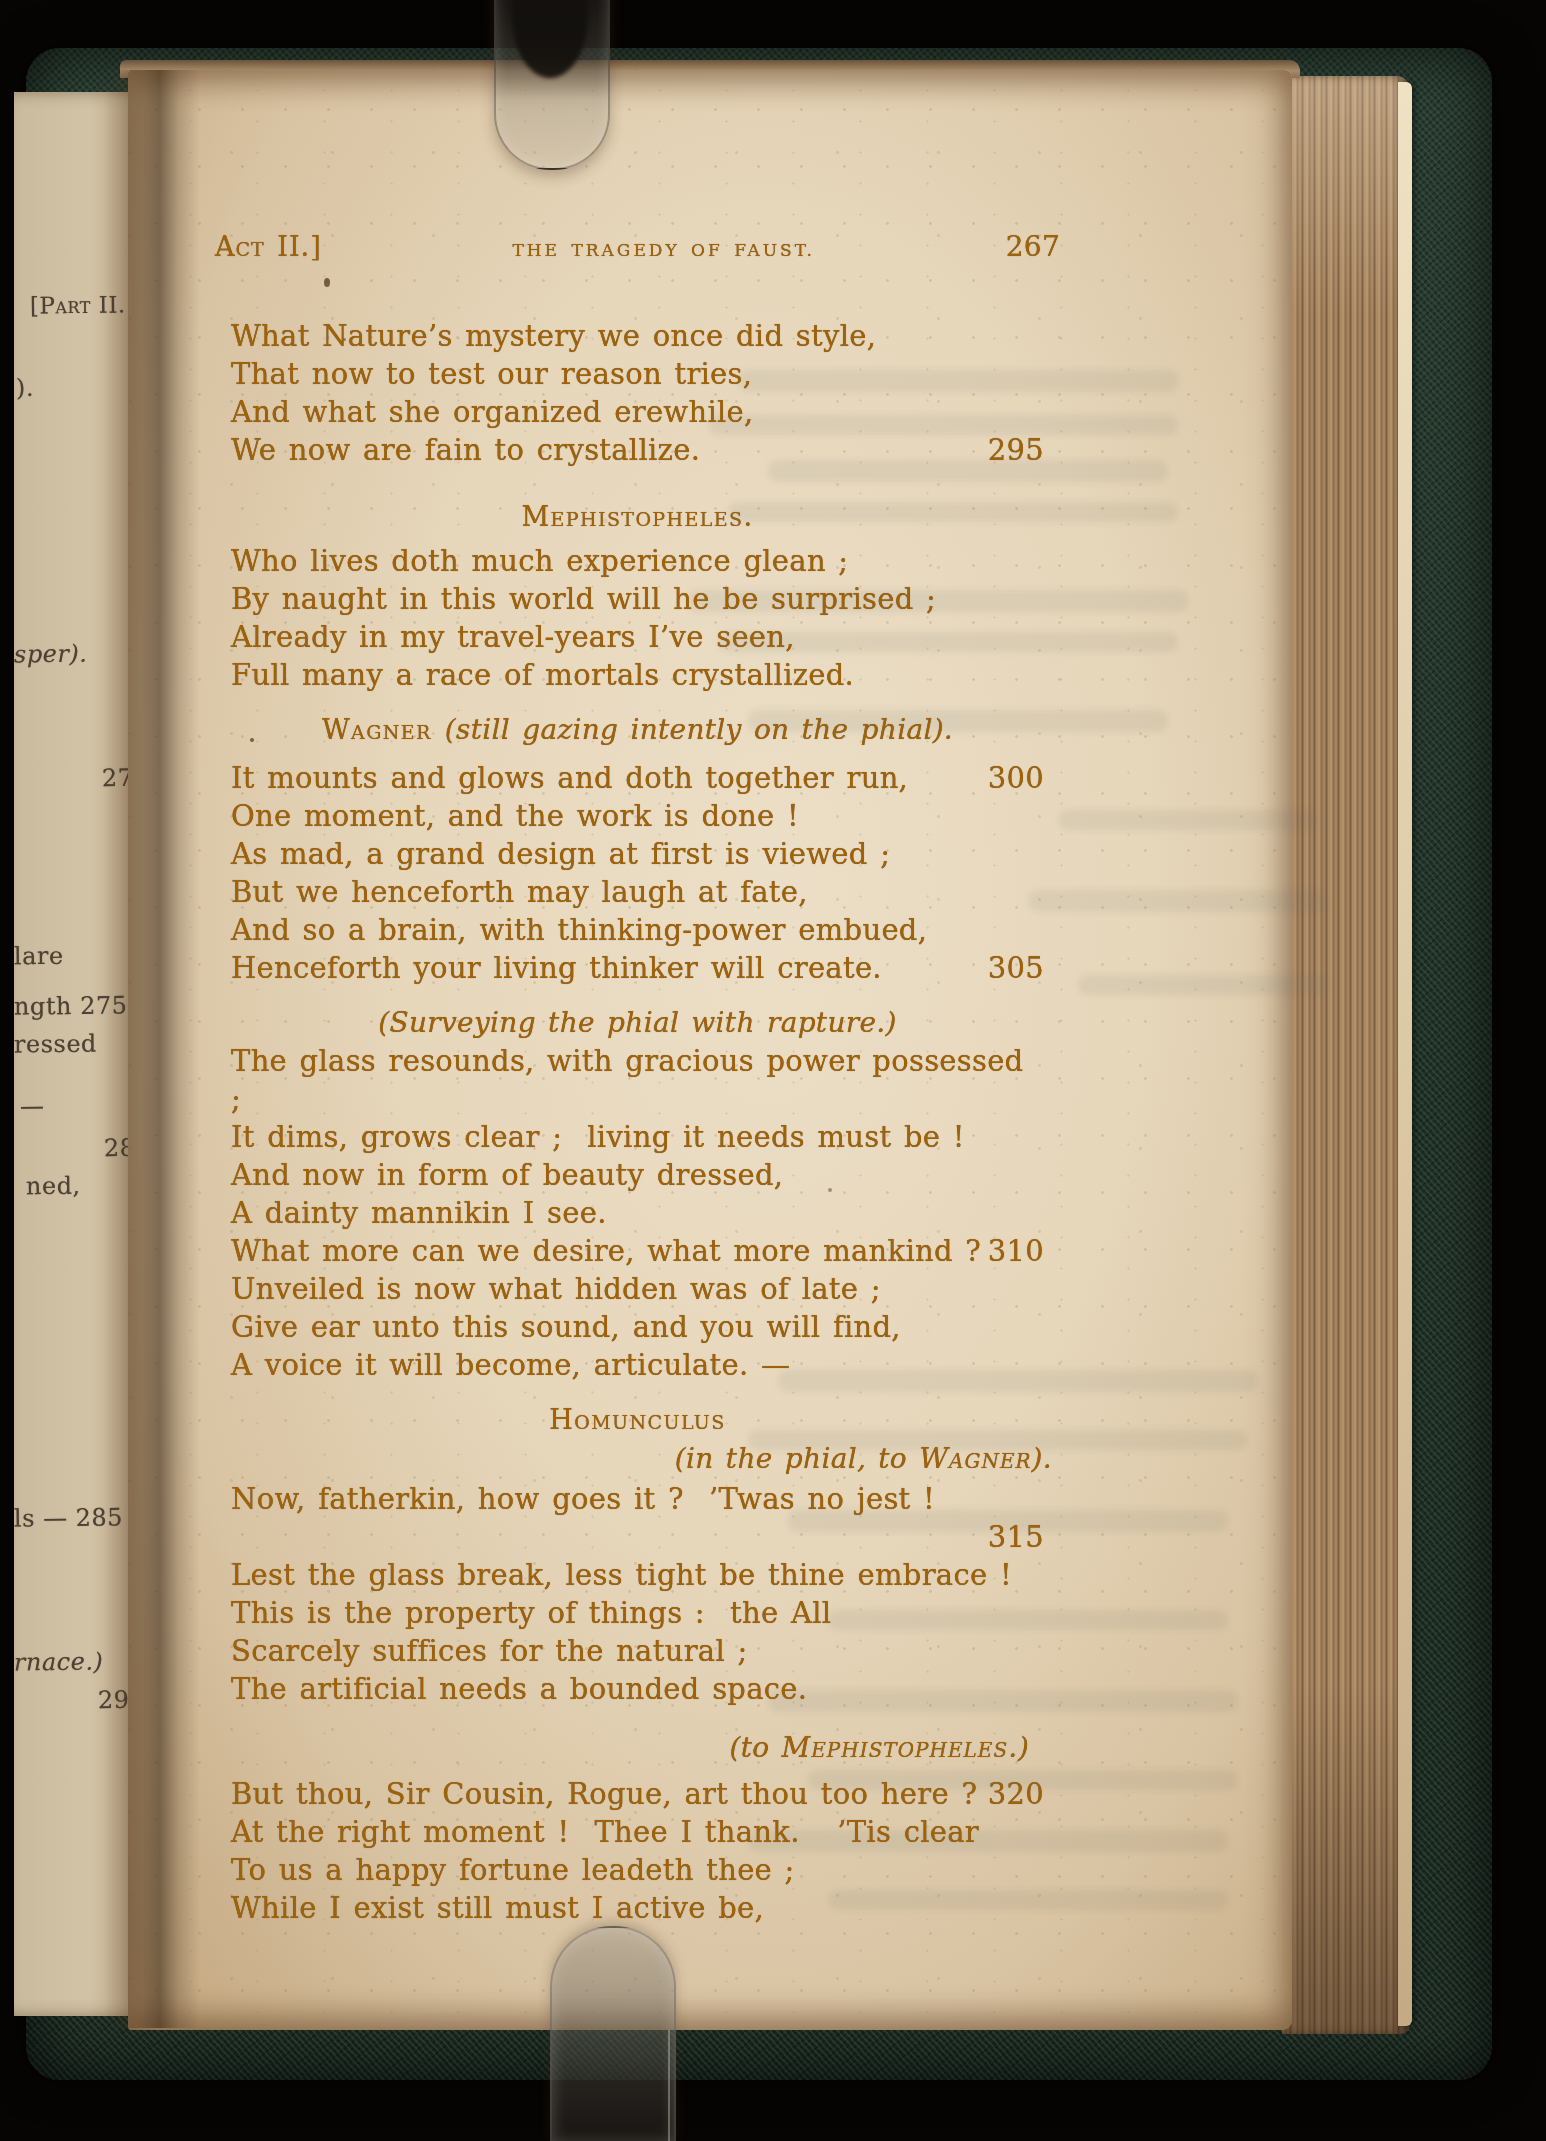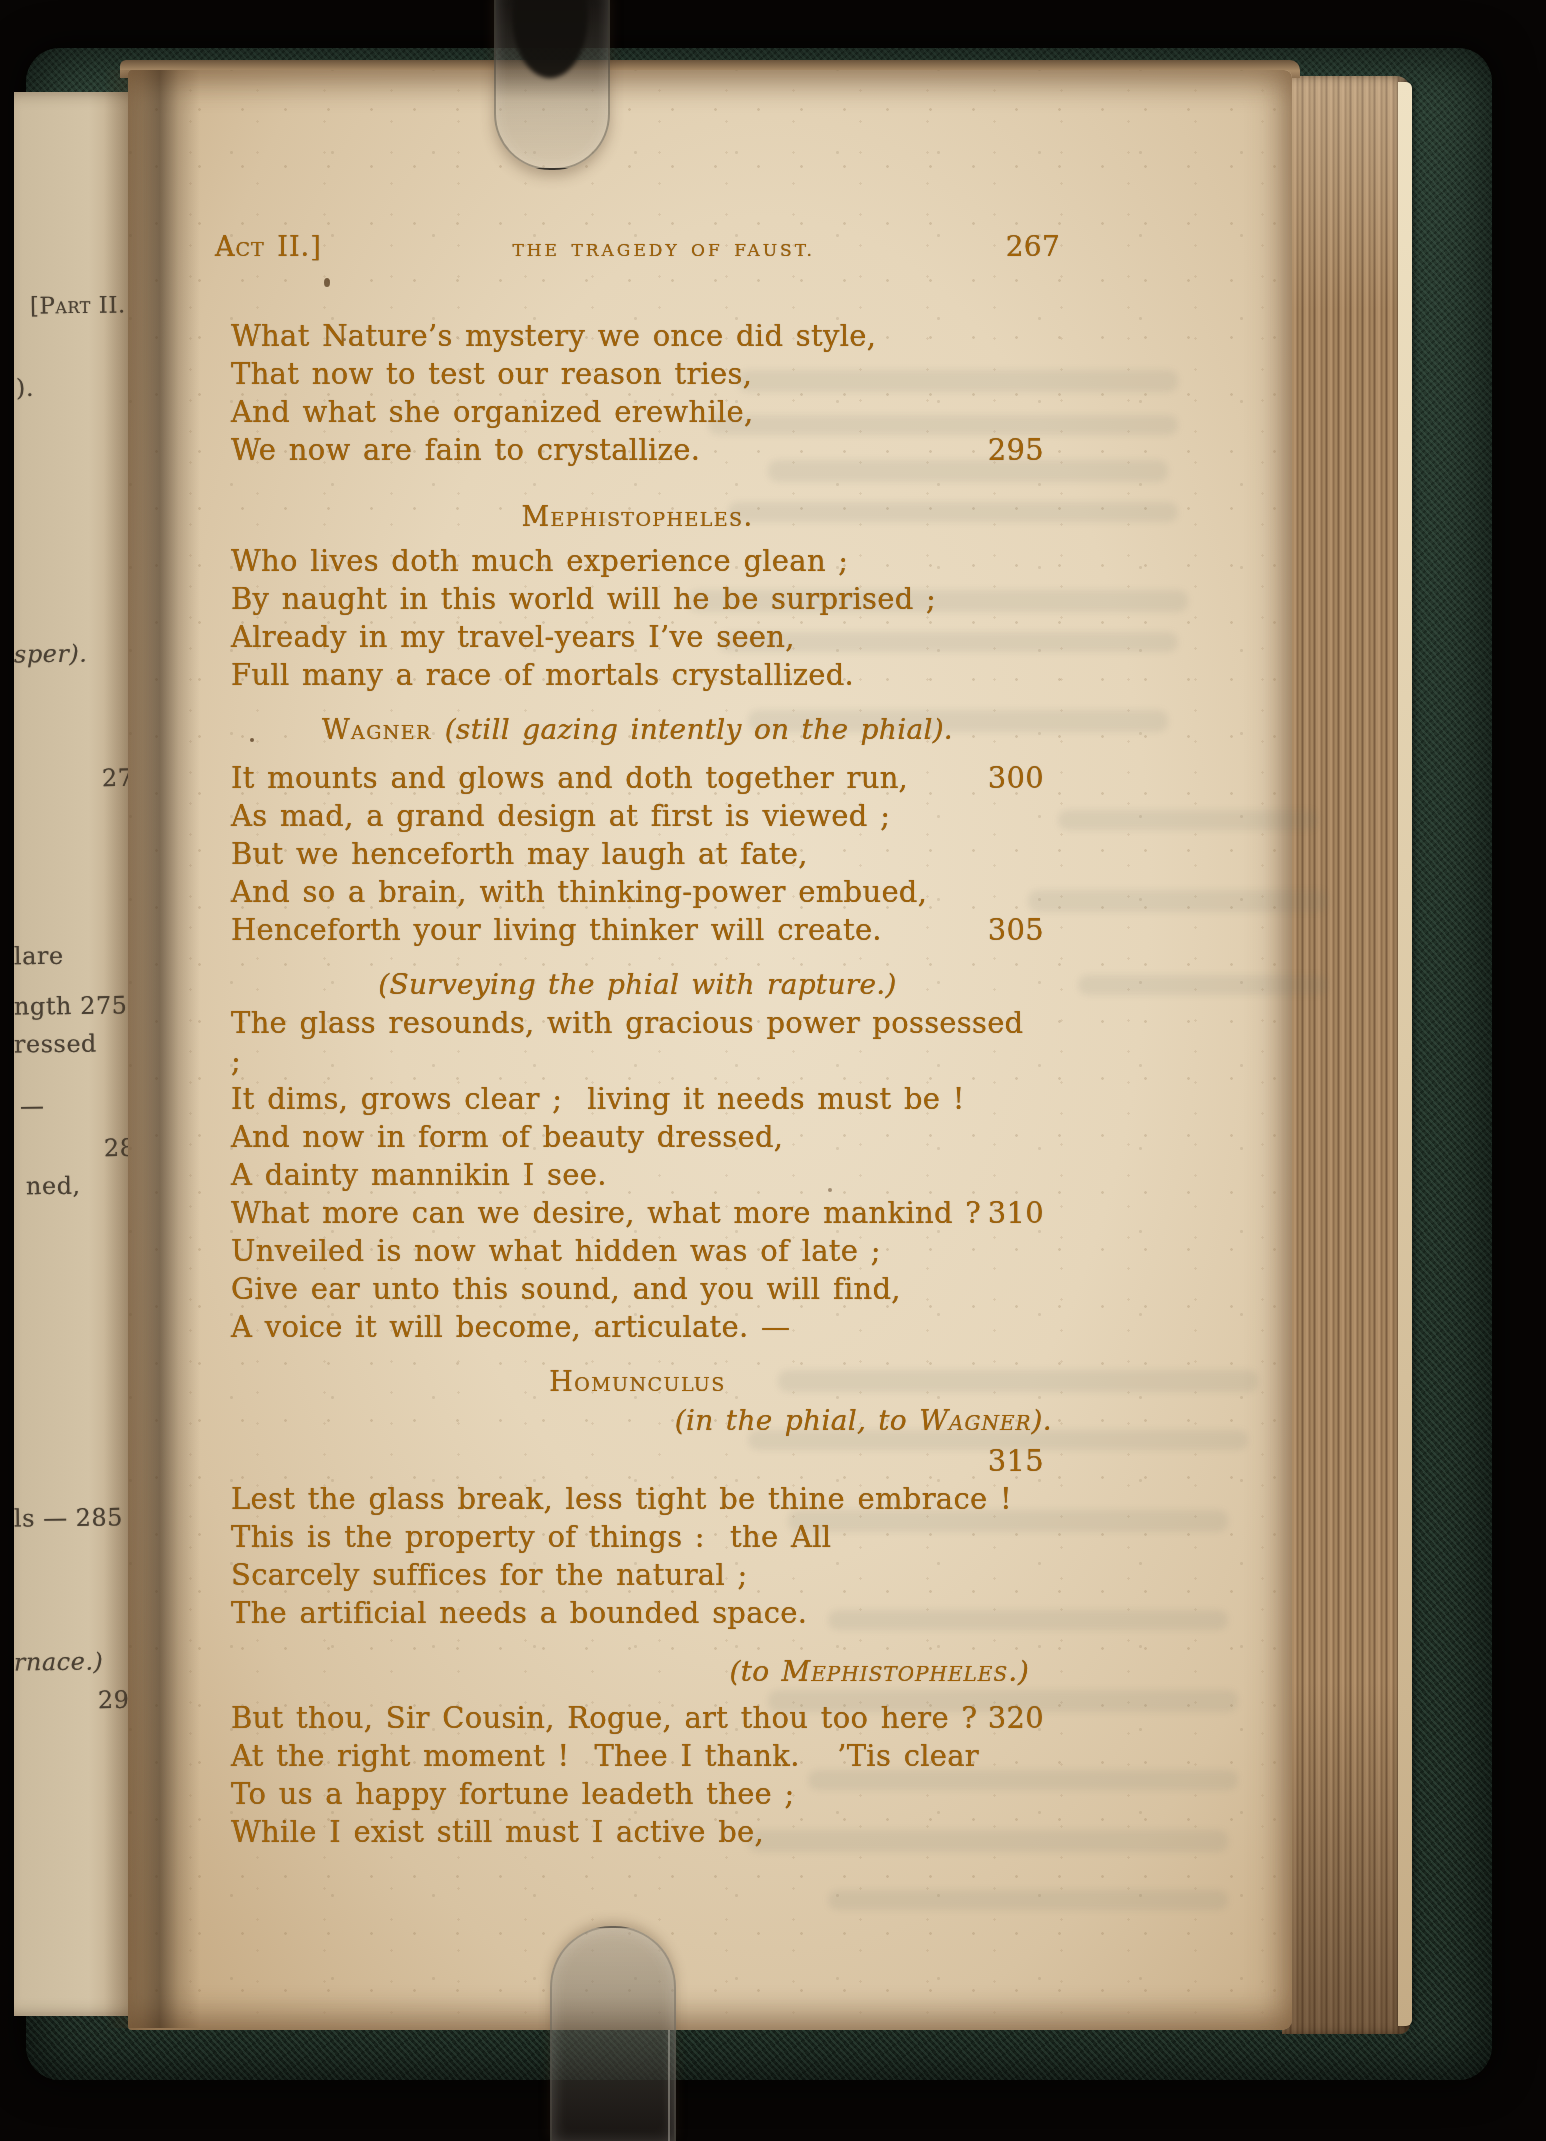--- a/index.html
+++ b/index.html
@@ -225,20 +225,23 @@
         <span>Full many a race of mortals crystallized.</span>
       </div>
     </div>
     <div class="hblock align-center" style="margin-top: 16px;"><span class="seg-sc">Wagner </span><span class="seg-i">(still gazing intently on the phial).</span></div>
     <div class="stanza" style="margin-top: 10px;">
       <div class="line">
         <span>It mounts and glows and doth together run,</span>
         <span class="lnum">300</span>
       </div>
       <div class="line">
+        <span>One moment, and the work is done !</span>
+      </div>
+      <div class="line">
         <span>As mad, a grand design at first is viewed ;</span>
       </div>
       <div class="line">
         <span>But we henceforth may laugh at fate,</span>
       </div>
       <div class="line">
         <span>And so a brain, with thinking-power embued,</span>
       </div>
       <div class="line">
         <span>Henceforth your living thinker will create.</span>
@@ -269,20 +272,23 @@
       <div class="line">
         <span>Give ear unto this sound, and you will find,</span>
       </div>
       <div class="line">
         <span>A voice it will become, articulate. —</span>
       </div>
     </div>
     <div class="hblock align-center" style="margin-top: 16px;"><span class="seg-sc">Homunculus</span></div>
     <div class="hblock align-right" style="margin-top: 0px;"><span class="seg-i">(in the phial, to </span><span class="seg-isc">Wagner</span><span class="seg-i">).</span></div>
     <div class="stanza" style="margin-top: 2px;">
+      <div class="line">
+        <span>Now, fatherkin, how goes it ?  ’Twas no jest !</span>
+      </div>
       <div class="line">
         <span class="lnum">315</span>
       </div>
       <div class="line">
         <span>Lest the glass break, less tight be thine embrace !</span>
       </div>
       <div class="line">
         <span>This is the property of things :  the All</span>
       </div>
       <div class="line">

